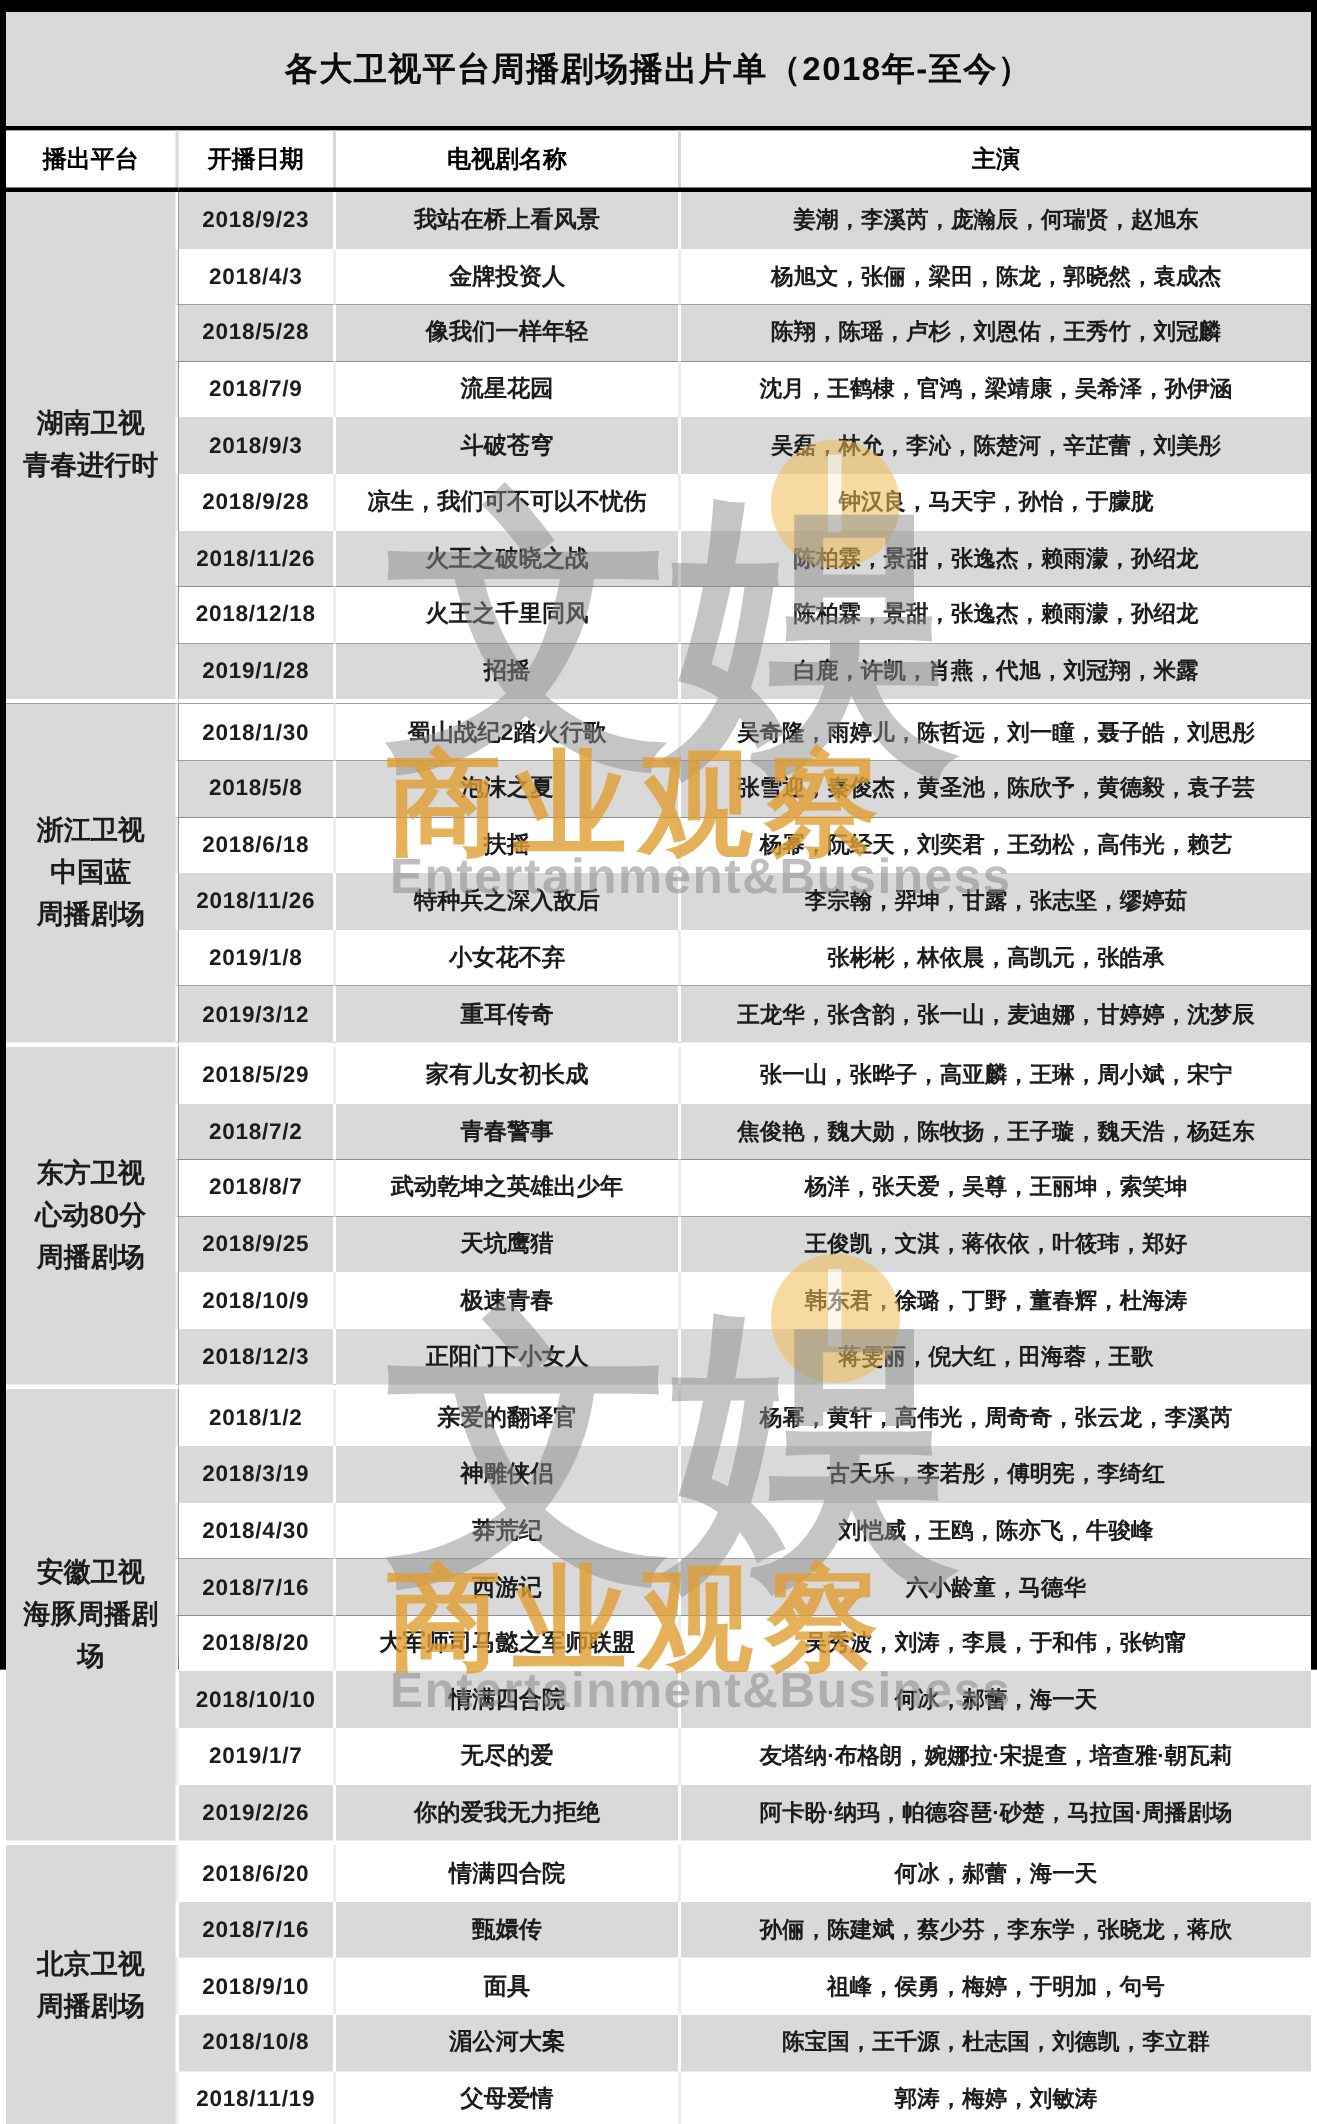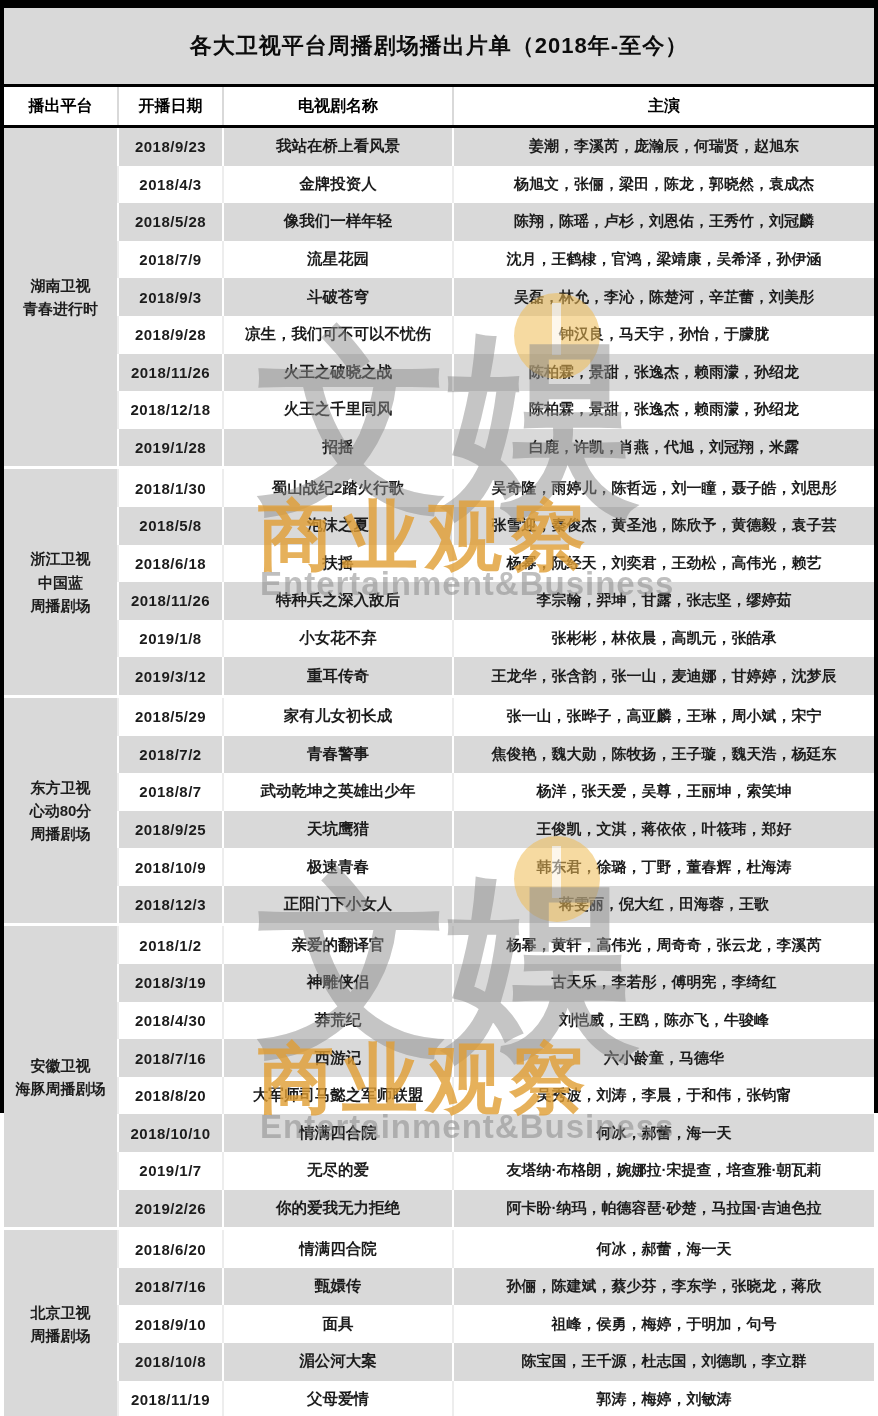--- a/index.html
+++ b/index.html
@@ -36,21 +36,21 @@
     height:37.6px;padding:0 4px;text-align:center;vertical-align:middle;
     font-size:15px;font-weight:700;color:#1c1c1c;background:#fff;
     white-space:nowrap;overflow:hidden;
   }
   tbody tr.odd td{background:var(--stripe,#D9D9D9);}
   tbody td.c{border-left:2px solid #fff;}
   tbody tr.even td.c{border-left:2px solid #ededed;}
   tbody tr.group-start td{border-top:3px solid #fff;}
   tbody td.platform{
     background:var(--stripe,#D9D9D9) !important;
-    font-size:15px;font-weight:700;line-height:1.55;white-space:normal;
+    font-size:18px;font-weight:700;line-height:1.55;white-space:normal;
   }
   tbody td.title{font-size:15.5px;}
   tbody td.date{letter-spacing:0.5px;}
   
   .watermark{position:absolute;left:0;top:0;width:100%;height:100%;pointer-events:none;z-index:5;padding-left:19px;}
   .stamp{position:absolute;left:252px;width:420px;height:310px;}
   .stamp.s1{top:295px;}
   .stamp.s2{top:838px;}
   .wm-circle{
     position:absolute;left:258px;top:-10px;width:86px;height:86px;border-radius:50%;
@@ -240,21 +240,21 @@
           <td class="c cast">何冰，郝蕾，海一天</td>
         </tr>
         <tr class="even">
           <td class="c date">2019/1/7</td>
           <td class="c title">无尽的爱</td>
           <td class="c cast">友塔纳·布格朗，婉娜拉·宋提查，培查雅·朝瓦莉</td>
         </tr>
         <tr class="odd">
           <td class="c date">2019/2/26</td>
           <td class="c title">你的爱我无力拒绝</td>
-          <td class="c cast">阿卡盼·纳玛，帕德容琶·砂楚，马拉国·吉迪色拉</td>
+          <td class="c cast">阿卡盼·纳玛，帕德容琶·砂楚，马拉国·周播剧场</td>
         </tr>
         <tr class="even group-start">
           <td rowspan="5" class="platform">北京卫视<br>周播剧场</td>
           <td class="c date">2018/6/20</td>
           <td class="c title">情满四合院</td>
           <td class="c cast">何冰，郝蕾，海一天</td>
         </tr>
         <tr class="odd">
           <td class="c date">2018/7/16</td>
           <td class="c title">甄嬛传</td>

